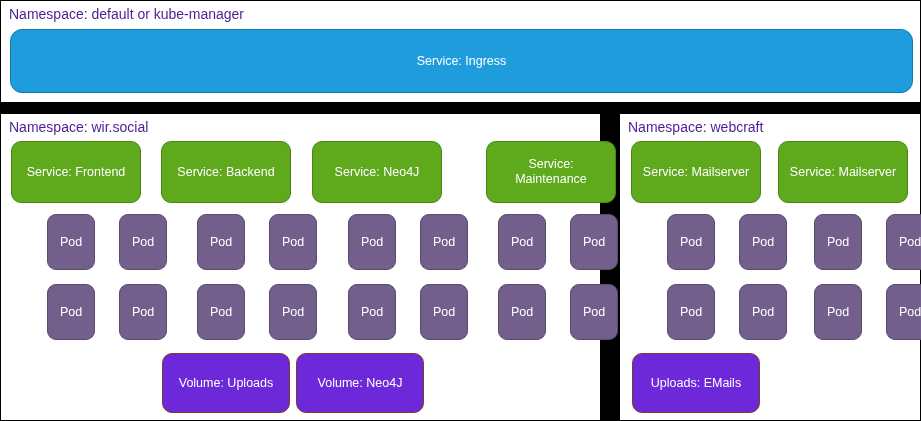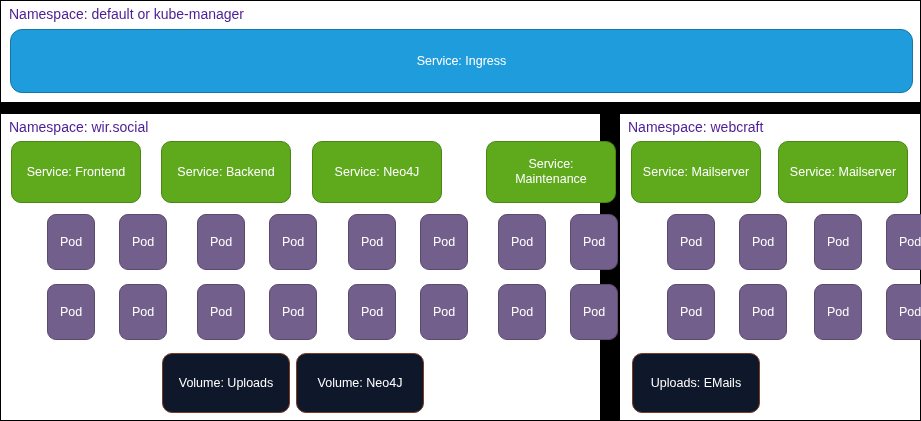--- a/index.html
+++ b/index.html
@@ -62,21 +62,21 @@
   .service {
     background: #5EA91C;
     border: 1px solid #4A8516;
   }
   .pod {
     background: #735F8C;
     border: 1px solid #5A4A6E;
     border-radius: 9px;
   }
   .volume {
-    background: #0f172a;
+    background: #6d28d9;
     border: 1px solid #7C3D22;
   }
 
   
   .svc-box { width: 130px; height: 62px; }
   .pod-box { width: 48px; height: 56px; margin-left: 33px; }
   .vol-box { width: 128px; height: 60px; }
   .ing-box { left: 9px; top: 28px; width: 903px; height: 64px; }
 </style>
 </head>

